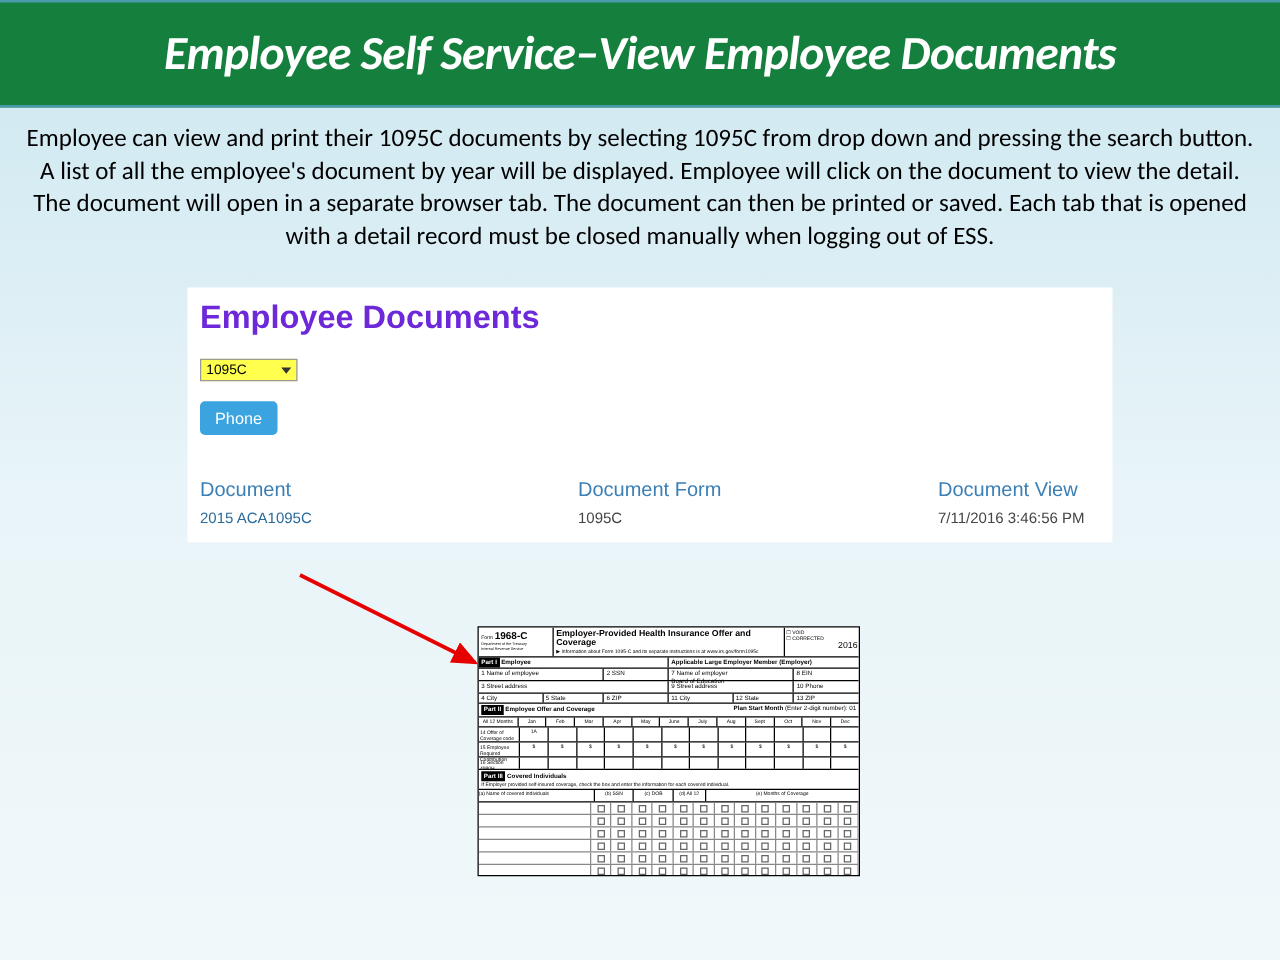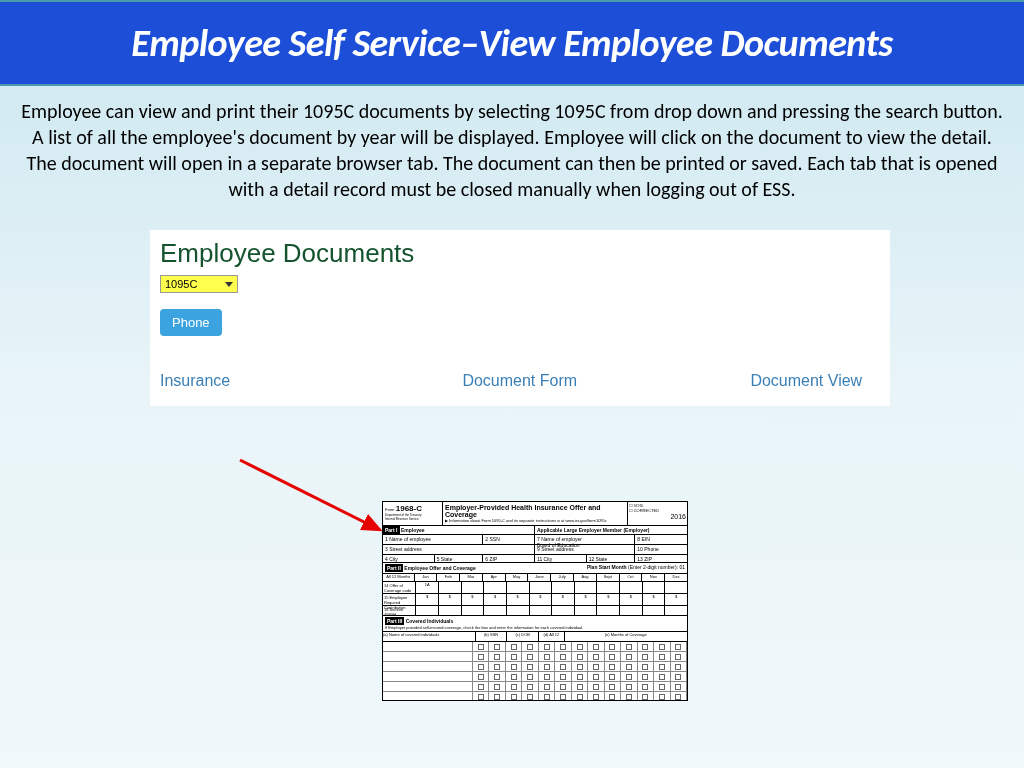--- a/index.html
+++ b/index.html
@@ -4,21 +4,21 @@
 <style>
   * { box-sizing: border-box; margin: 0; padding: 0; }
   body {
     width: 1024px;
     height: 768px;
     background: linear-gradient(to bottom, #cce7f0 0%, #e8f4f8 50%, #f0f8fa 100%);
     font-family: Calibri, Arial, sans-serif;
     overflow: hidden;
   }
   .title-bar {
-    background: #1d4ed8;
+    background: #15803d;
     border-top: 2px solid #4a9aad;
     border-bottom: 2px solid #4a9aad;
     padding: 18px 10px;
     text-align: center;
   }
   .title-bar h1 {
     color: #ffffff;
     font-size: 38px;
     font-style: italic;
     font-weight: bold;
@@ -32,24 +32,24 @@
     line-height: 1.3;
   }
   .panel {
     background: #ffffff;
     margin: 22px 0 0 150px;
     width: 740px;
     padding: 8px 10px 12px 10px;
     position: relative;
   }
   .panel-heading {
-    color: #14532d;
+    color: #6d28d9;
     font-size: 26px;
-    font-weight: 400;
-    margin-bottom: 4px;
+    font-weight: 700;
+    margin-bottom: 16px;
     font-family: Arial, sans-serif;
   }
   .dropdown {
     display: inline-flex;
     align-items: center;
     background: #ffff4d;
     border: 1px solid #999;
     height: 18px;
     width: 78px;
     font-size: 11px;
@@ -152,26 +152,31 @@
   <div class="dropdown">
     <span>1095C</span>
     <span class="caret"></span>
   </div>
   <br>
   <button class="search-btn">Phone</button>
 
   <table class="doc-table">
     <thead>
       <tr>
-        <th class="col-doc">Insurance</th>
+        <th class="col-doc">Document</th>
         <th class="col-type">Document Form</th>
         <th class="col-date">Document View</th>
       </tr>
     </thead>
     <tbody>
+      <tr>
+        <td class="link">2015 ACA1095C</td>
+        <td class="plain">1095C</td>
+        <td class="date">7/11/2016 3:46:56 PM</td>
+      </tr>
     </tbody>
   </table>
 </div>
 
 <svg class="arrow-svg" width="160" height="90">
   <defs>
     <marker id="ah" markerWidth="8" markerHeight="8" refX="6" refY="3" orient="auto">
       <polygon points="0 0, 7 3, 0 6" fill="#e60000"></polygon>
     </marker>
   </defs>

